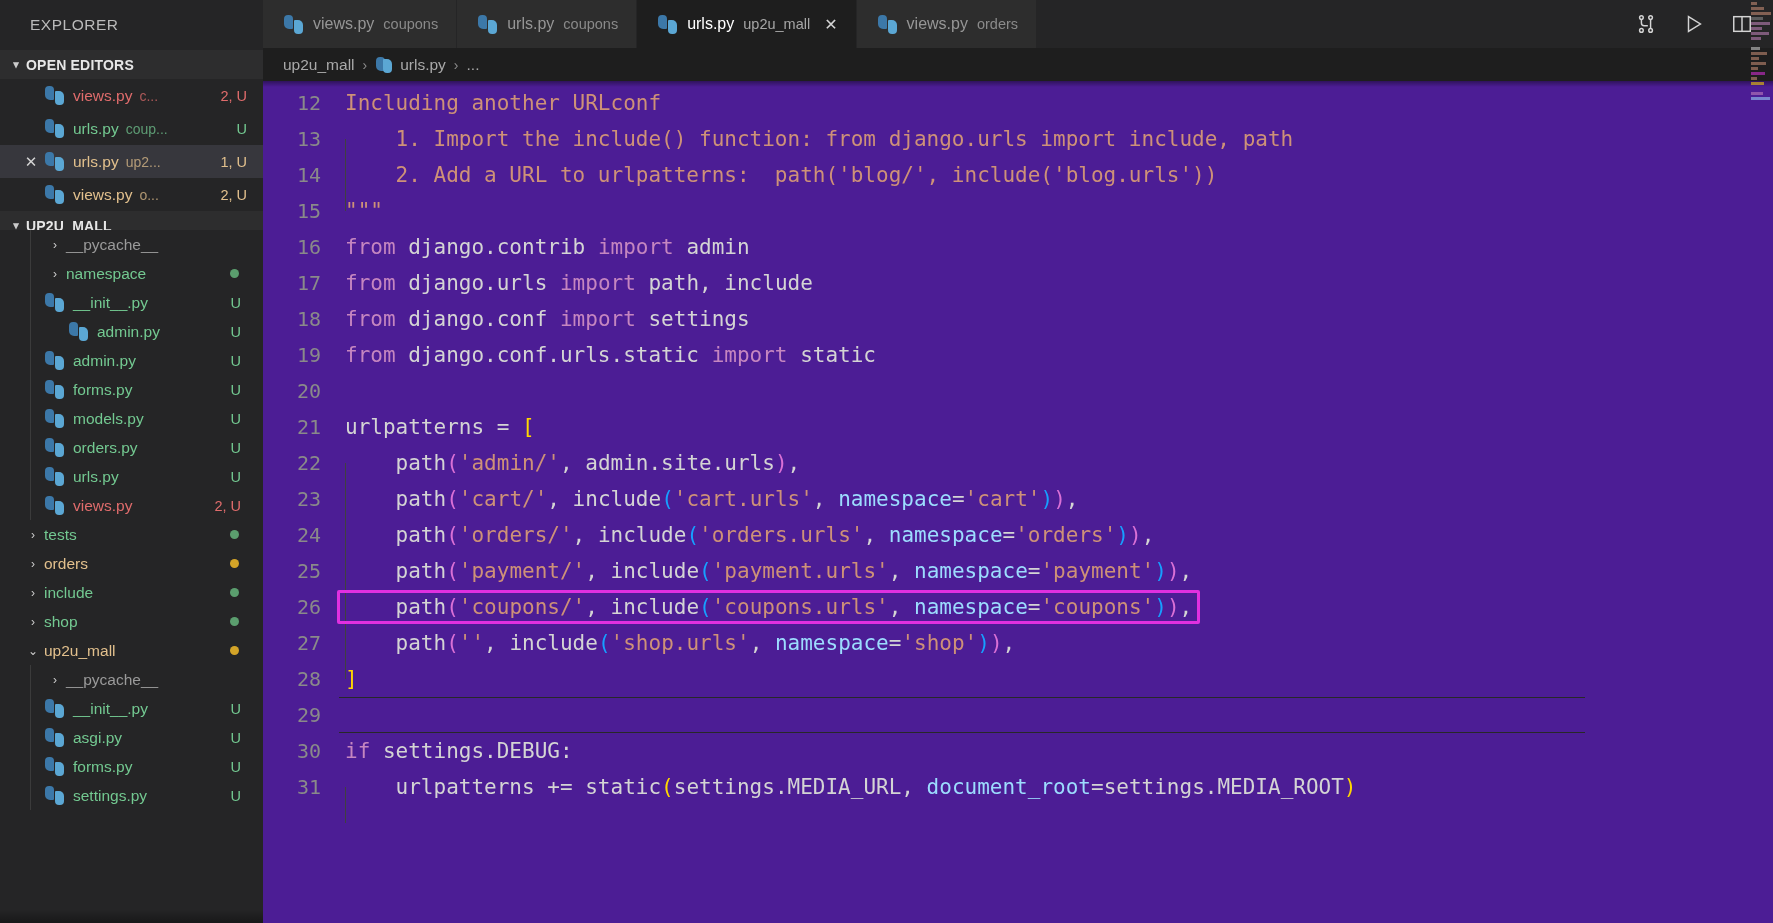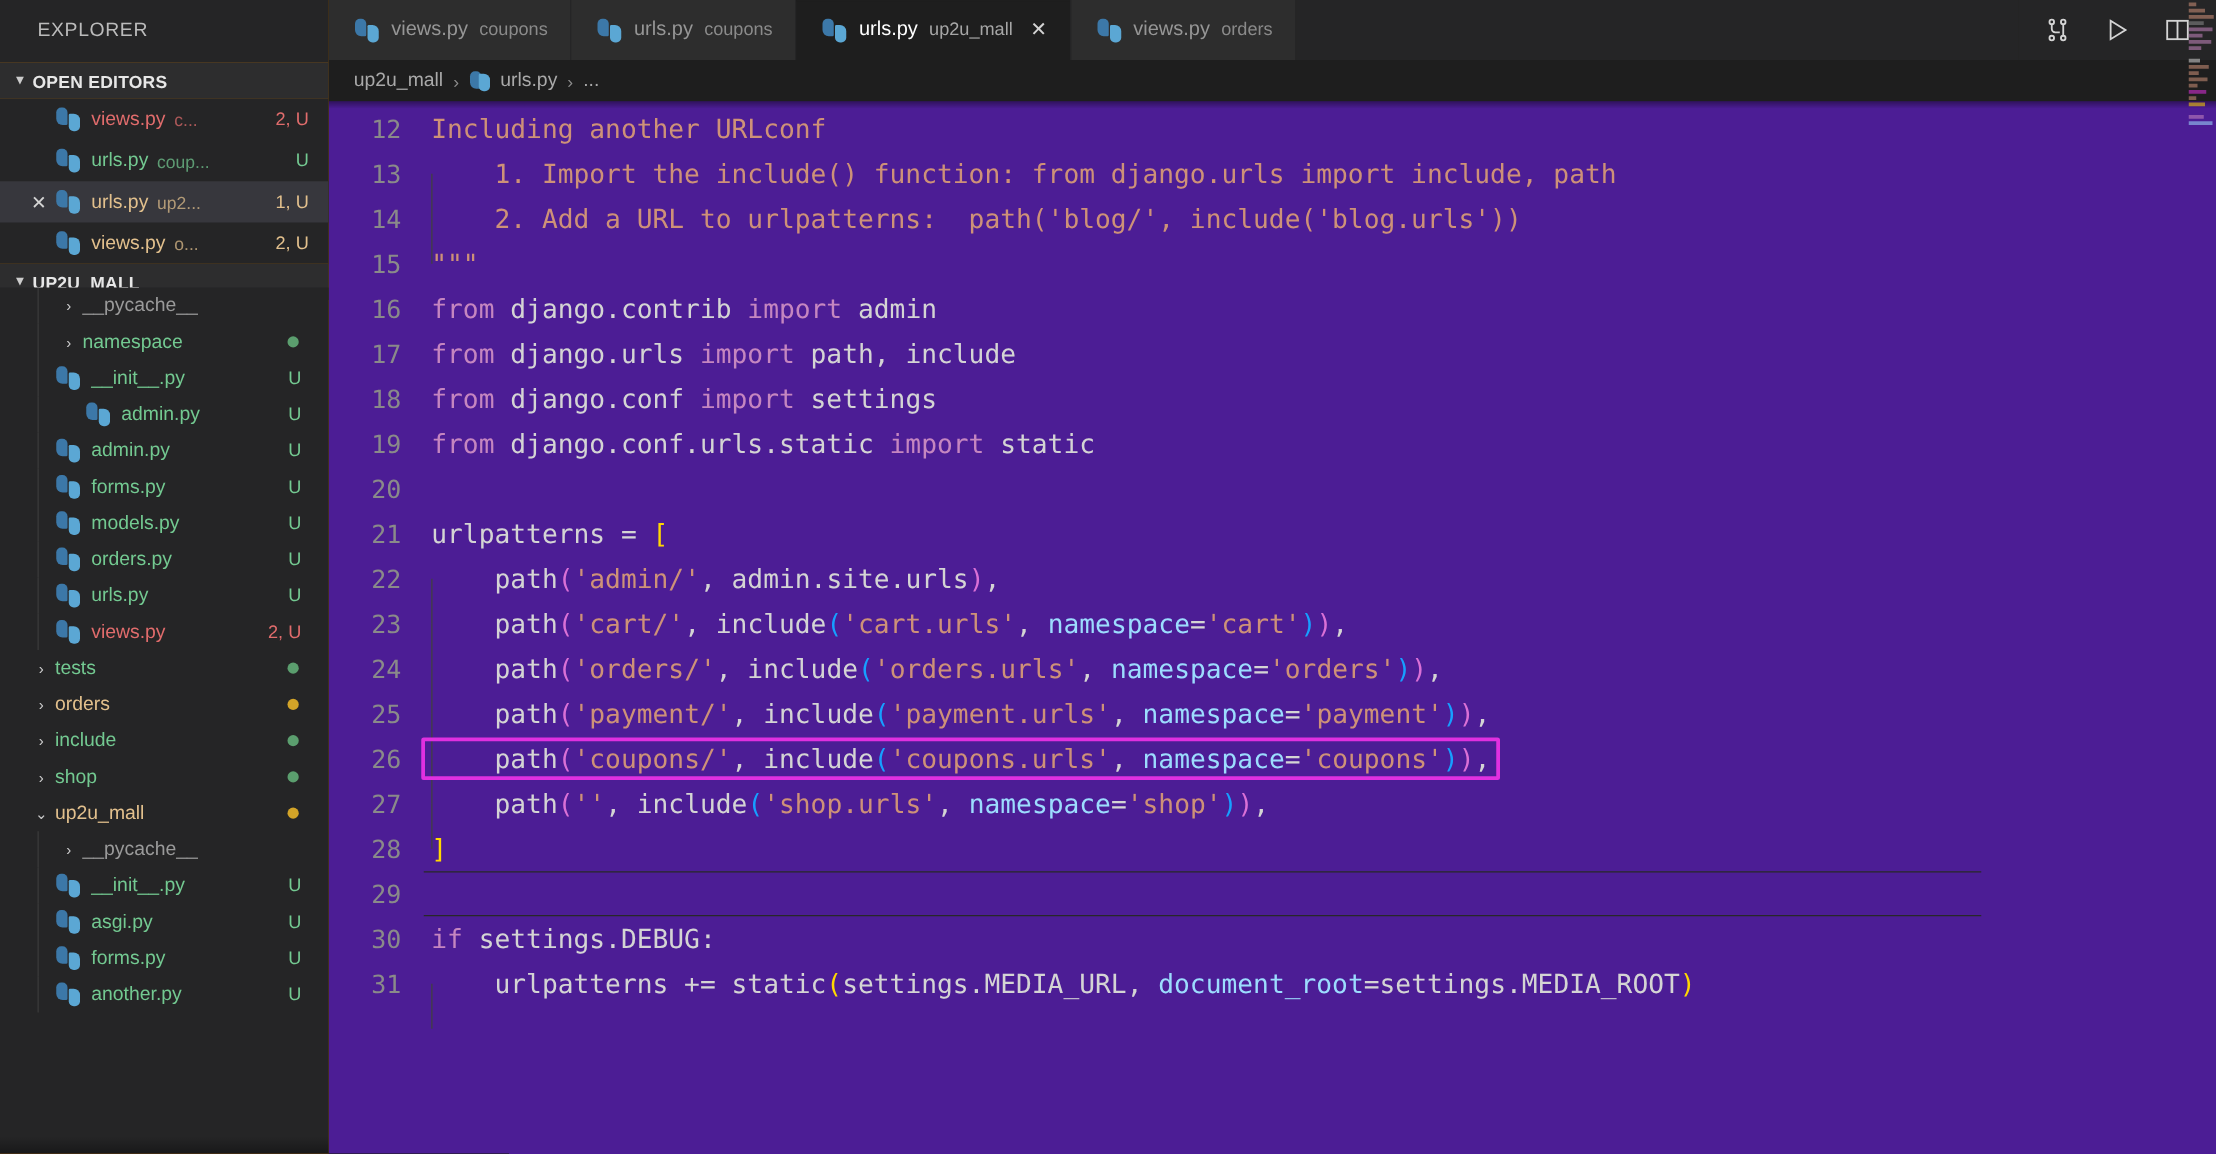--- a/index.html
+++ b/index.html
@@ -343,21 +343,21 @@
           <span class="indent-guide" style="left: 30px;"></span>
         </div>
         <div class="tree-row" style="padding-left: 44px;">
           <span class="pyicon"></span>
           <span class="tree-label" style="color: rgb(115, 201, 145);">forms.py</span>
           <span class="tree-badge" style="color: rgb(115, 201, 145);">U</span>
           <span class="indent-guide" style="left: 30px;"></span>
         </div>
         <div class="tree-row" style="padding-left: 44px;">
           <span class="pyicon"></span>
-          <span class="tree-label" style="color: rgb(115, 201, 145);">another.py</span>
+          <span class="tree-label" style="color: rgb(115, 201, 145);">settings.py</span>
           <span class="tree-badge" style="color: rgb(115, 201, 145);">U</span>
           <span class="indent-guide" style="left: 30px;"></span>
         </div>
       </div>
     <div class="sb-bottom-shadow"></div>
   </div>
 
   <div class="editor">
 
     <div class="tabbar" id="tabbar">

